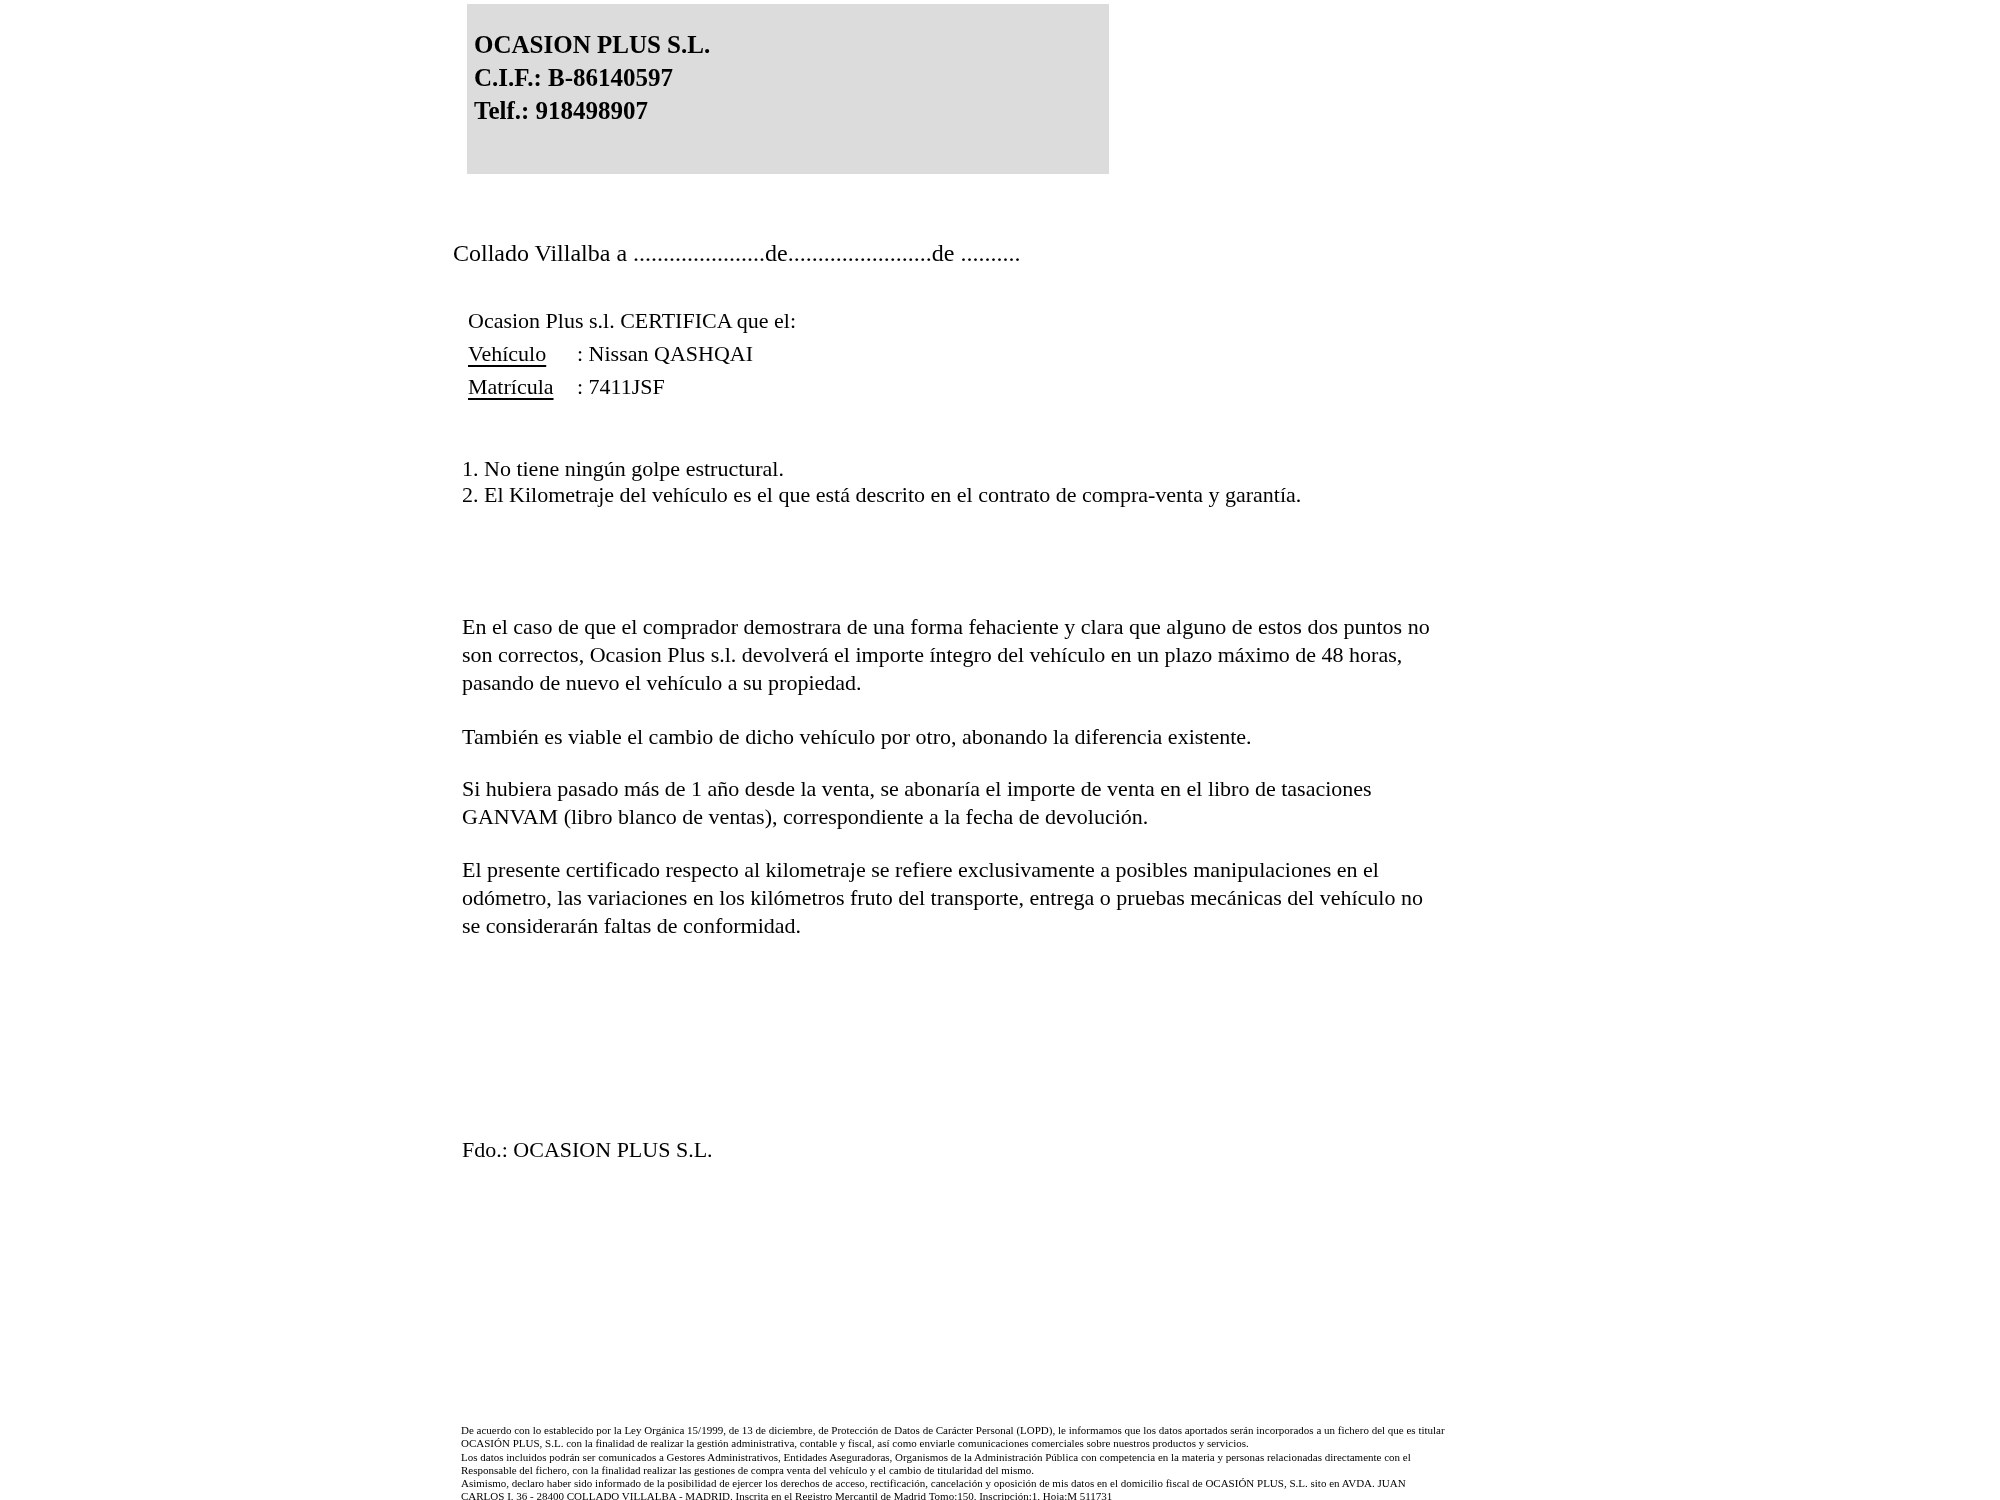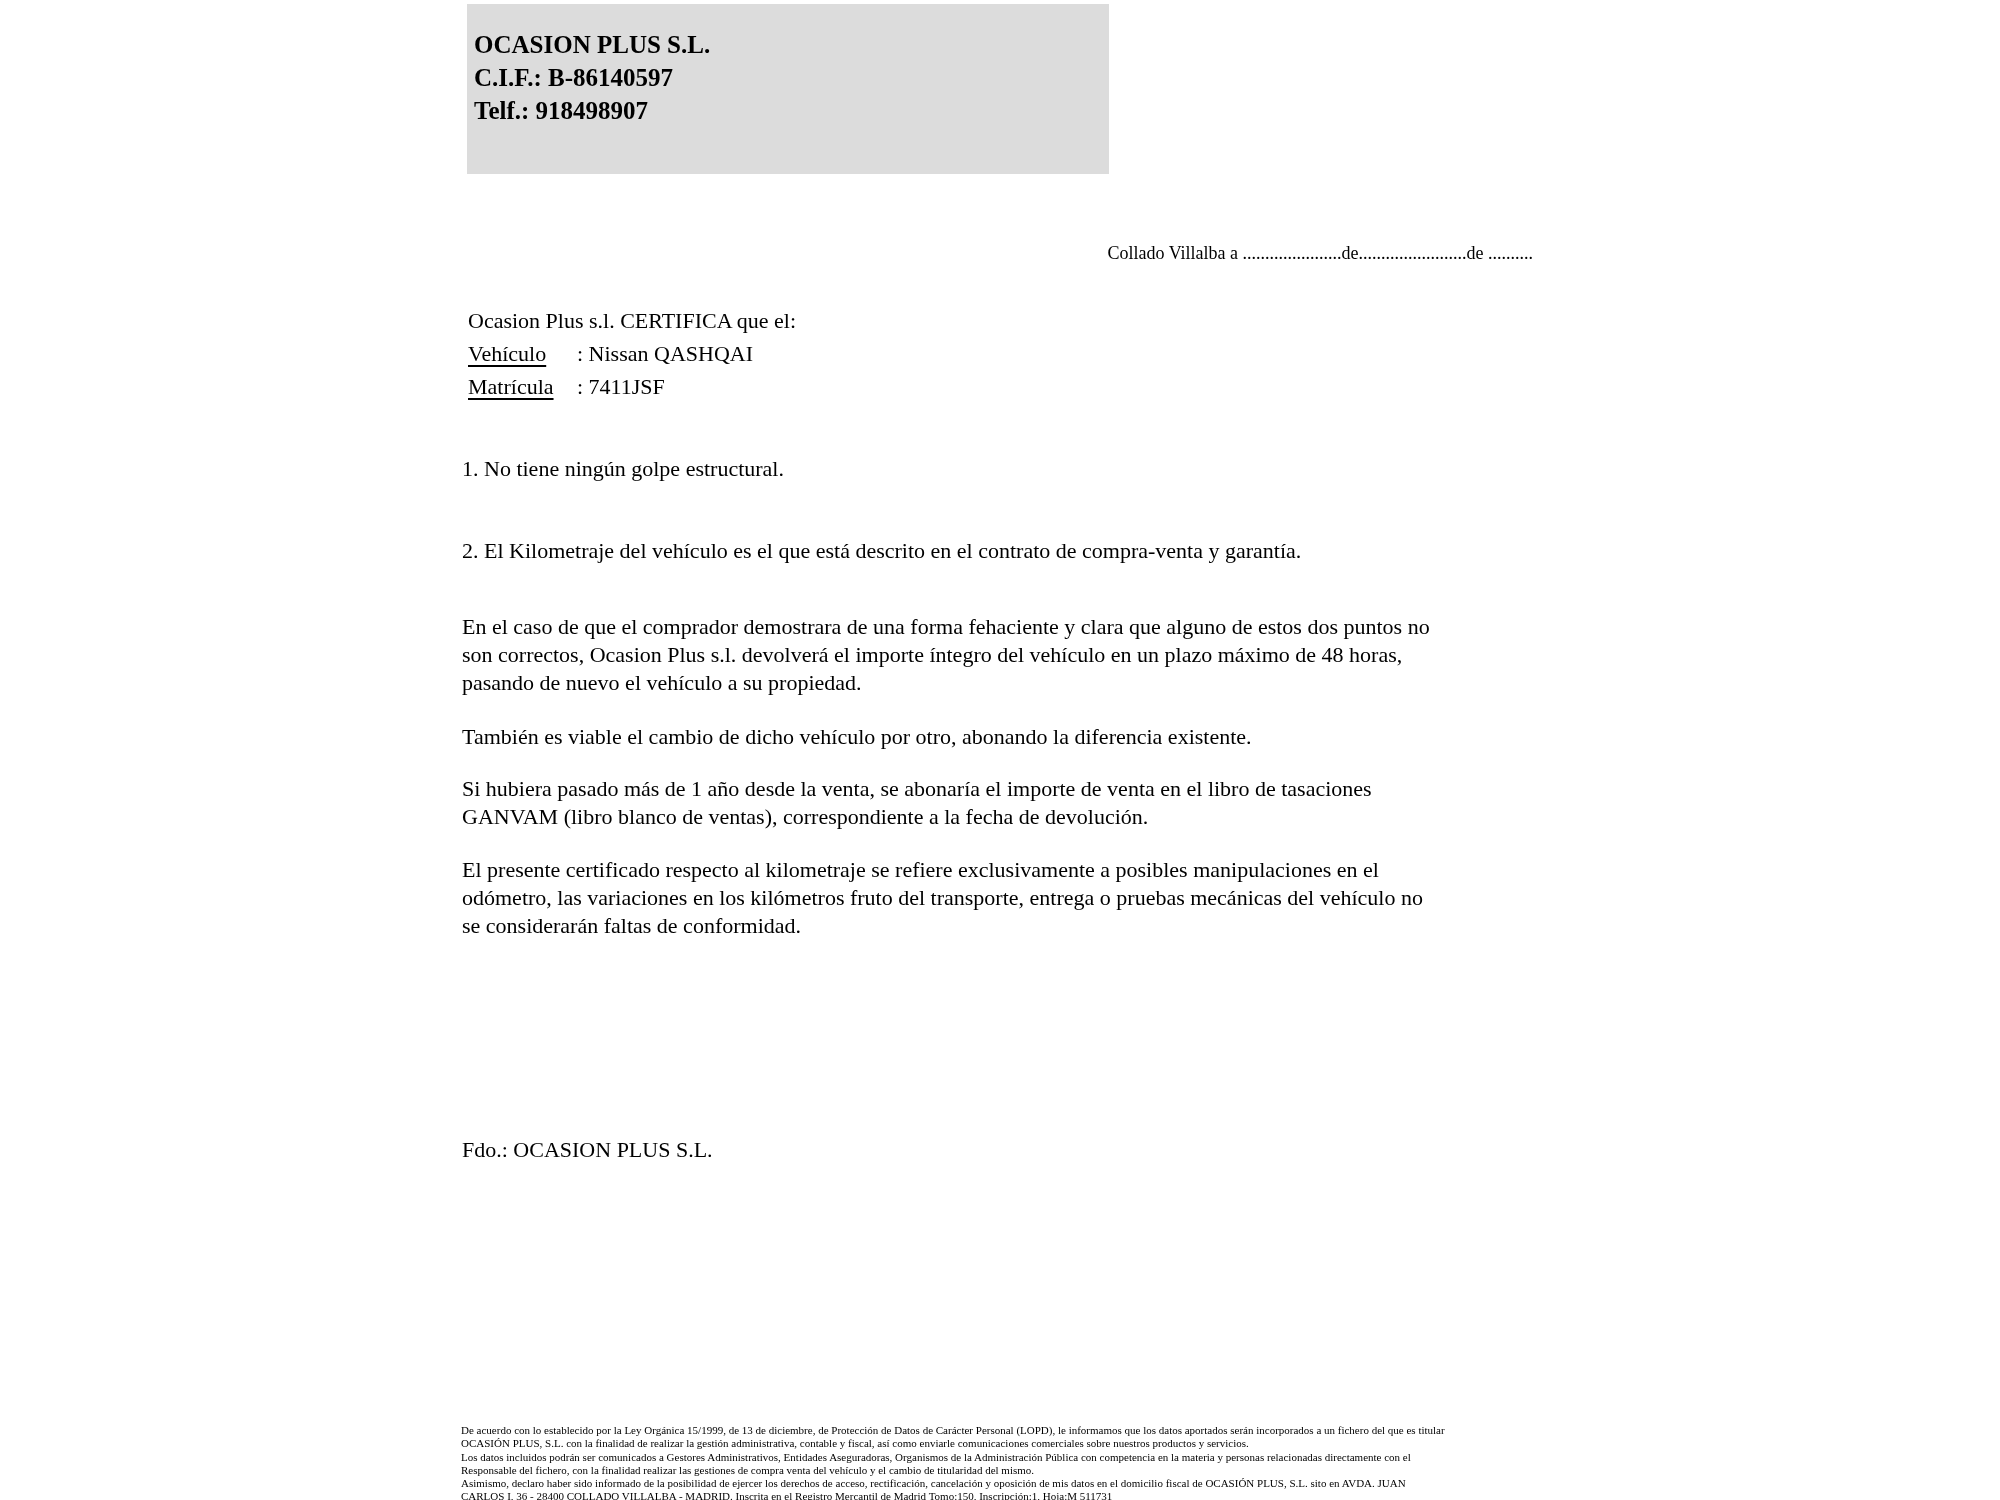--- a/index.html
+++ b/index.html
@@ -27,25 +27,25 @@
     padding: 24px 10px 0 7px;
   }
   .company-box .co-line {
     font-size: 25px;
     line-height: 33px;
     font-weight: bold;
     white-space: nowrap;
   }
   .date-line {
     position: absolute;
-    left: 468px;
+    left: 453px;
     top: 239px;
     width: 1065px;
-    text-align: right;
-    font-size: 18px;
+    text-align: left;
+    font-size: 24px;
     line-height: 28px;
     white-space: nowrap;
   }
   .certify-block {
     position: absolute;
     left: 468px;
     top: 304px;
     font-size: 22px;
     line-height: 33px;
   }
@@ -59,21 +59,21 @@
     text-underline-offset: 4px;
   }
   .body-line, .para, .signature-line {
     position: absolute;
     left: 462px;
     font-size: 22px;
     line-height: 28px;
     white-space: pre;
   }
   .point-1 { top: 455px; }
-  .point-2 { top: 537px; }
+  .point-2 { top: 481px; }
   .para-refund    { top: 613px; }
   .para-exchange  { top: 723px; }
   .para-valuation { top: 775px; }
   .para-odometer  { top: 856px; }
   .signature-line { top: 1136px; }
   .legal-footer {
     position: absolute;
     left: 461px;
     top: 1424px;
     font-size: 11px;

